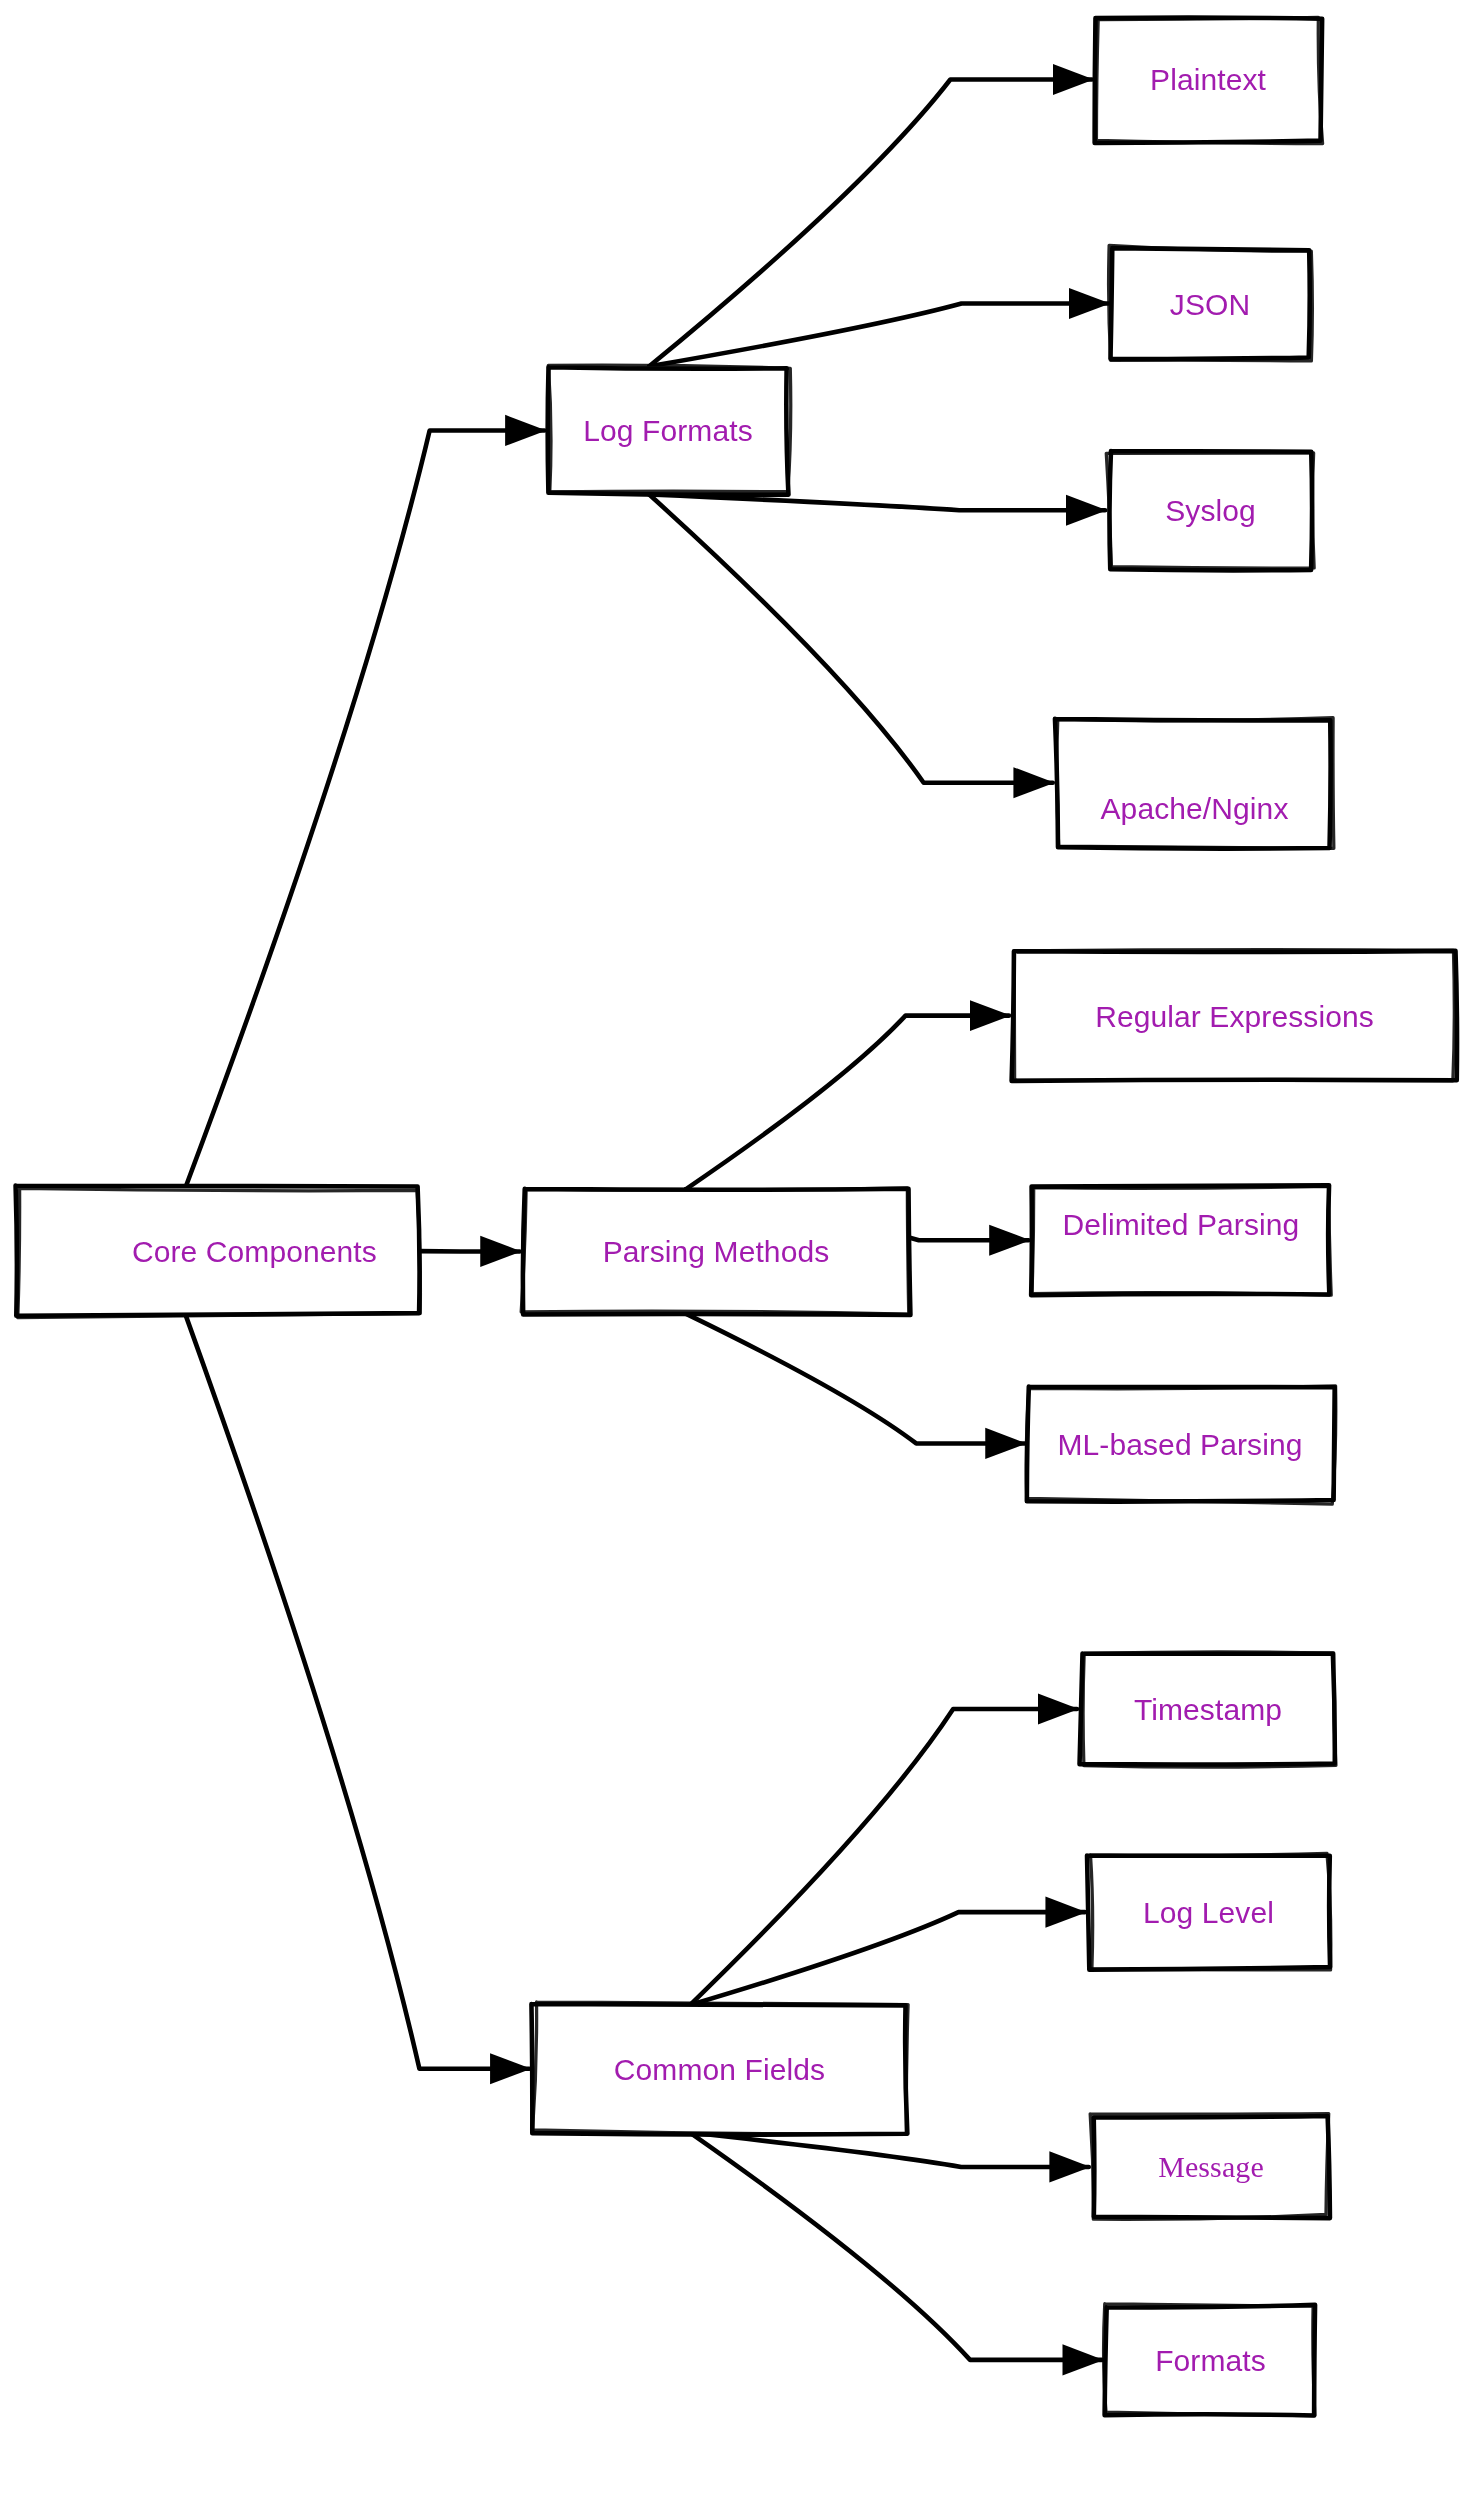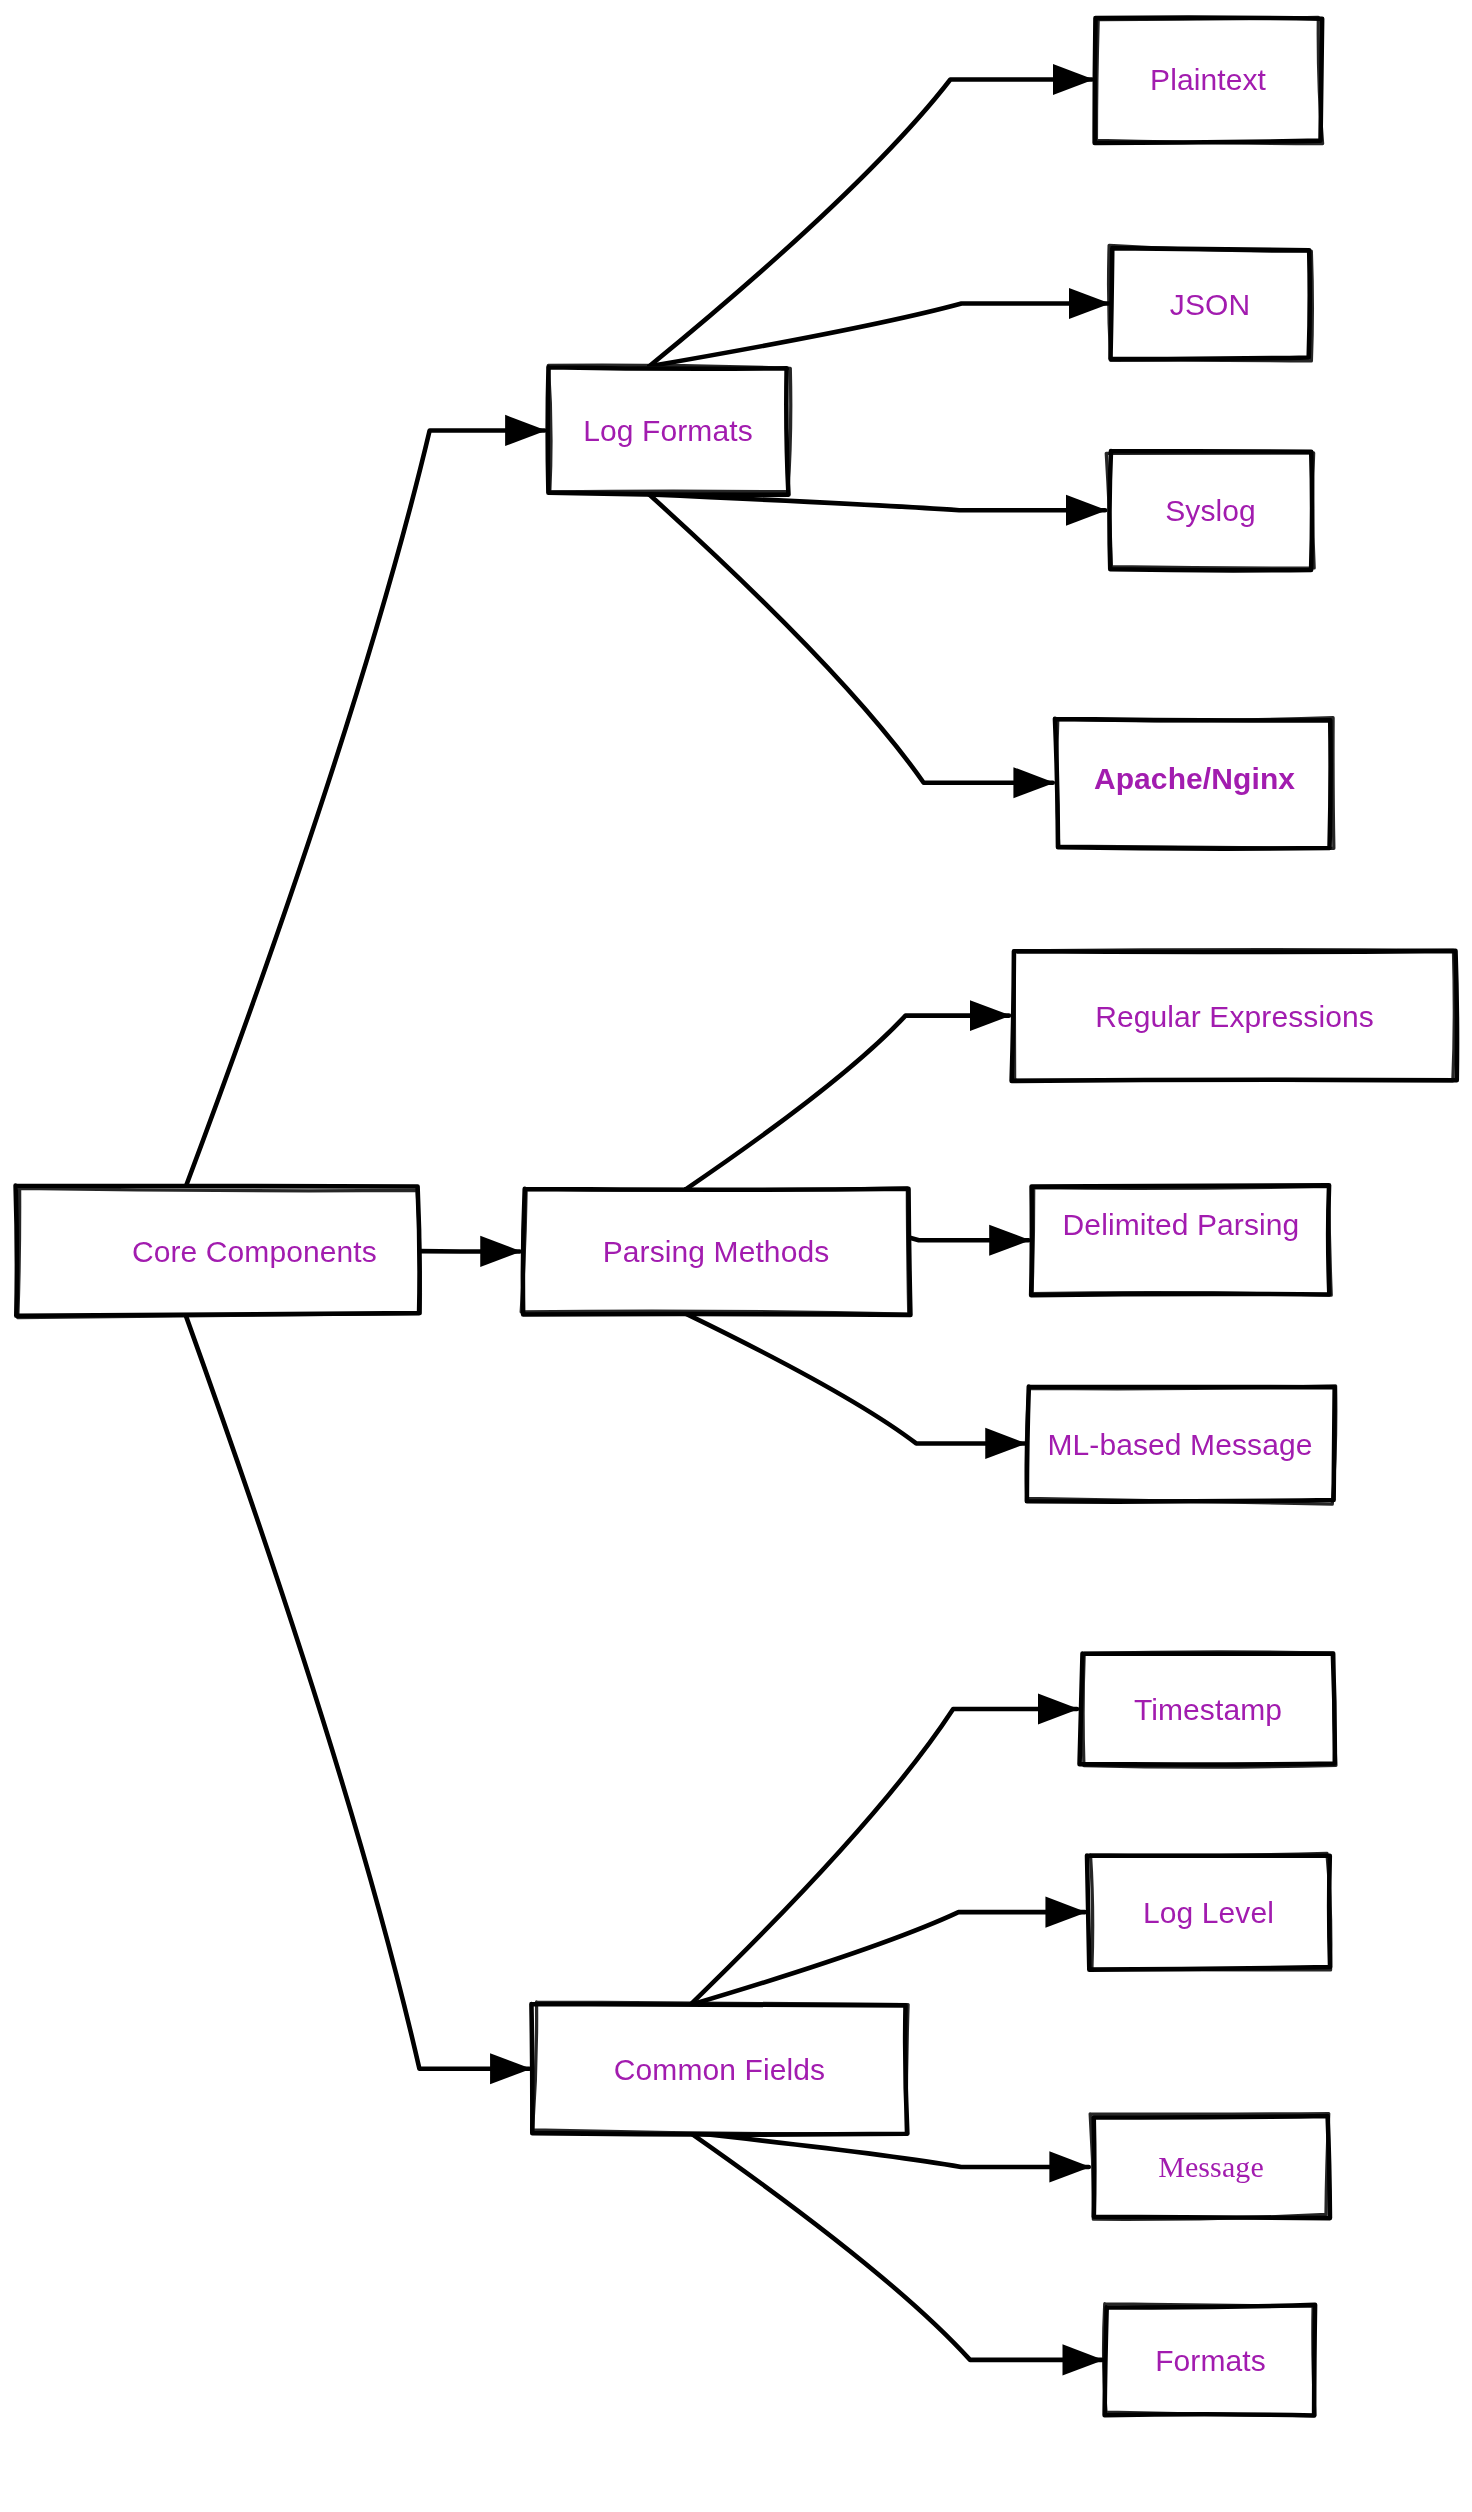--- a/index.html
+++ b/index.html
@@ -145,25 +145,25 @@
         </g>
       </g>
   </svg>
 
   <div id="label-layer">
       <div class="node-label" style="left: 16.4px; top: 1187px; width: 402px; height: 128px; padding-left: 37px;">Core Components</div>
       <div class="node-label" style="left: 548px; top: 366px; width: 240px; height: 128px;">Log Formats</div>
       <div class="node-label" style="left: 1096px; top: 17.7px; width: 224px; height: 124px;">Plaintext</div>
       <div class="node-label" style="left: 1112px; top: 249px; width: 196px; height: 110px;">JSON</div>
       <div class="node-label" style="left: 1109px; top: 451px; width: 203px; height: 118px;">Syslog</div>
-      <div class="node-label" style="left: 1057px; top: 714px; width: 275px; height: 129px; font-weight: bold;">Apache/Nginx</div>
+      <div class="node-label" style="left: 1057px; top: 744px; width: 275px; height: 129px;">Apache/Nginx</div>
       <div class="node-label" style="left: 523px; top: 1189px; width: 386px; height: 124px;">Parsing Methods</div>
       <div class="node-label" style="left: 1013px; top: 952px; width: 443px; height: 128px;">Regular Expressions</div>
       <div class="node-label" style="left: 1032px; top: 1185px; width: 298px; height: 78px; text-align: center;">Delimited Parsing</div>
-      <div class="node-label" style="left: 1028px; top: 1386px; width: 304px; height: 116px;">ML-based Message</div>
+      <div class="node-label" style="left: 1028px; top: 1386px; width: 304px; height: 116px;">ML-based Parsing</div>
       <div class="node-label" style="left: 533px; top: 2005px; width: 373px; height: 128px;">Common Fields</div>
       <div class="node-label" style="left: 1081px; top: 1654px; width: 254px; height: 111px;">Timestamp</div>
       <div class="node-label" style="left: 1089px; top: 1857px; width: 239px; height: 111px;">Log Level</div>
       <div class="node-label" style="left: 1093px; top: 2116px; width: 236px; height: 101px; font-family: Liberation Serif, serif;">Message</div>
       <div class="node-label" style="left: 1106px; top: 2306px; width: 209px; height: 108px;">Formats</div>
     </div>
 </div>
 
 
 </body></html>

